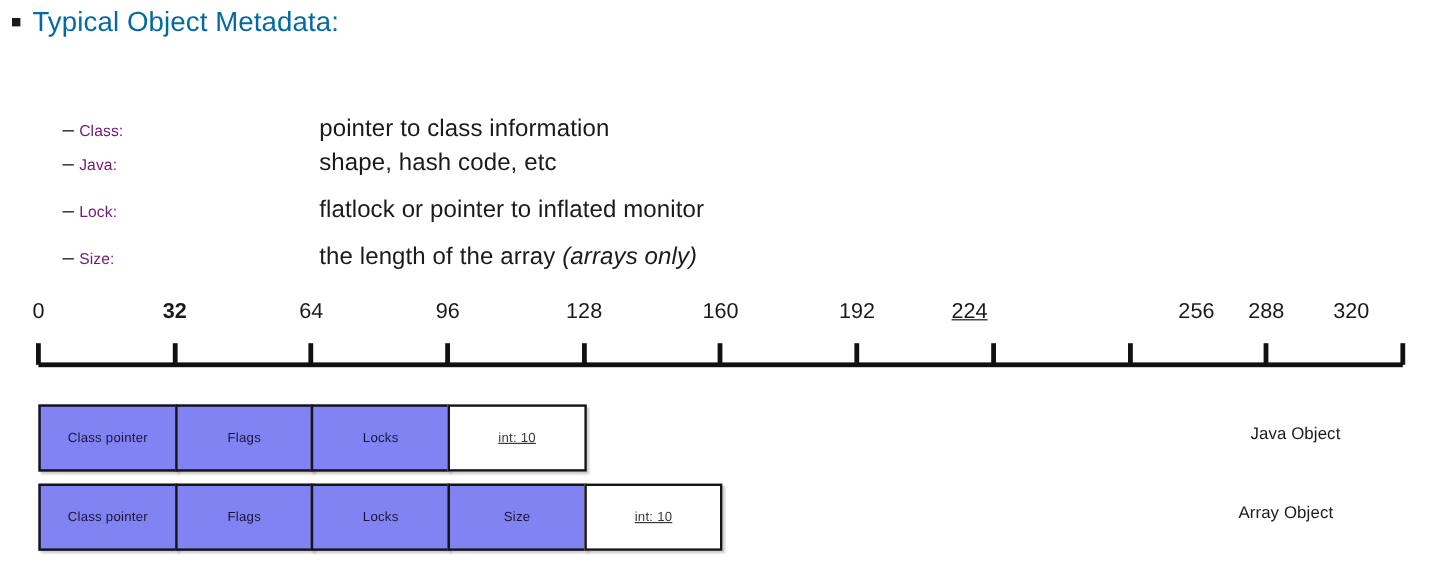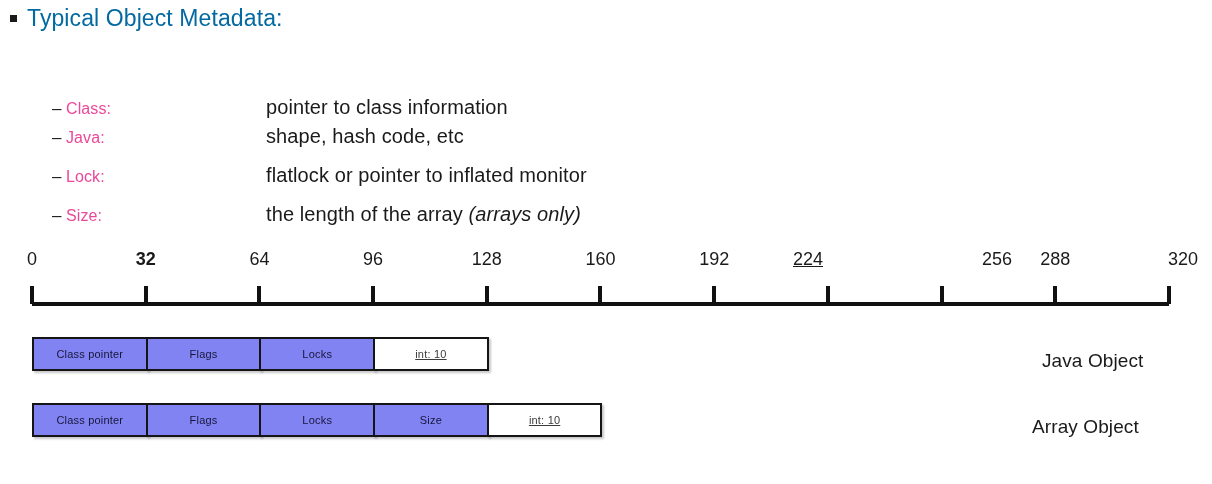--- a/index.html
+++ b/index.html
@@ -60,23 +60,23 @@
   .sub-dash {
     width: 14px;
     flex: none;
     font-size: 17px;
     line-height: 29px;
     color: #1a1a1a;
   }
   .sub-term {
     width: 200px;
     flex: none;
-    font-size: 16px;
+    font-size: 13px;
     line-height: 29px;
-    color: #ec4899;
+    color: #701a75;
     letter-spacing: 0.1px;
     margin-top: 32px;
   }
   .sub-desc {
     font-size: 20px;
     line-height: 29px;
     color: #1a1a1a;
     letter-spacing: 0.1px;
     white-space: nowrap;
   }
@@ -114,21 +114,21 @@
     width: 4px;
     height: 18px;
     background: #111111;
     transform: translateX(-2px);
   }
 
   
   .obj-row {
     position: absolute;
     display: flex;
-    height: 34px;
+    height: 56px;
   }
   #row-java  { left: 32px; top: 337px; }
   #row-array { left: 32px; top: 403px; }
 
   .cell {
     box-sizing: border-box;
     border: 2px solid #151515;
     margin-right: -2px;
     display: flex;
     align-items: center;
@@ -138,21 +138,21 @@
     color: #16163a;
     letter-spacing: 0.2px;
     box-shadow: 2px 2px 2px rgba(0,0,0,0.22);
     position: relative;
   }
   .cell.meta  { background: #8283f2; }
   .cell.value { background: #ffffff; color: #3a3a3a; text-decoration: underline; }
 
   .row-caption {
     position: absolute;
-    font-size: 19px;
+    font-size: 14px;
     line-height: 20px;
     color: #1a1a1a;
     white-space: nowrap;
     letter-spacing: 0.1px;
   }
   #caption-java  { left: 1042px; top: 351px; }
   #caption-array { left: 1032px; top: 417px; }
 </style>
 </head>
 <body>
@@ -208,21 +208,21 @@
     <div class="tick-label" style="left: 600.48px;">160</div>
     <div class="tick-mark" style="left: 600.48px;"></div>
     <div class="tick-label" style="left: 714.176px;">192</div>
     <div class="tick-mark" style="left: 714.176px;"></div>
     <div class="tick-label" style="left: 808px; text-decoration: underline;">224</div>
     <div class="tick-mark" style="left: 827.872px;"></div>
     <div class="tick-label" style="left: 969px; margin-left: 28px;">256</div>
     <div class="tick-mark" style="left: 941.568px;"></div>
     <div class="tick-label" style="left: 1055.26px;">288</div>
     <div class="tick-mark" style="left: 1055.26px;"></div>
-    <div class="tick-label" style="left: 1183px;">320</div>
+    <div class="tick-label" style="left: 1126px;">320</div>
     <div class="tick-mark" style="left: 1168.96px;"></div>
   </div>
 
 <div class="obj-row" id="row-java">
     <div class="cell meta" style="width: 115.696px;">
       <span>Class pointer</span>
     </div>
     <div class="cell meta" style="width: 115.696px;">
       <span>Flags</span>
     </div>

